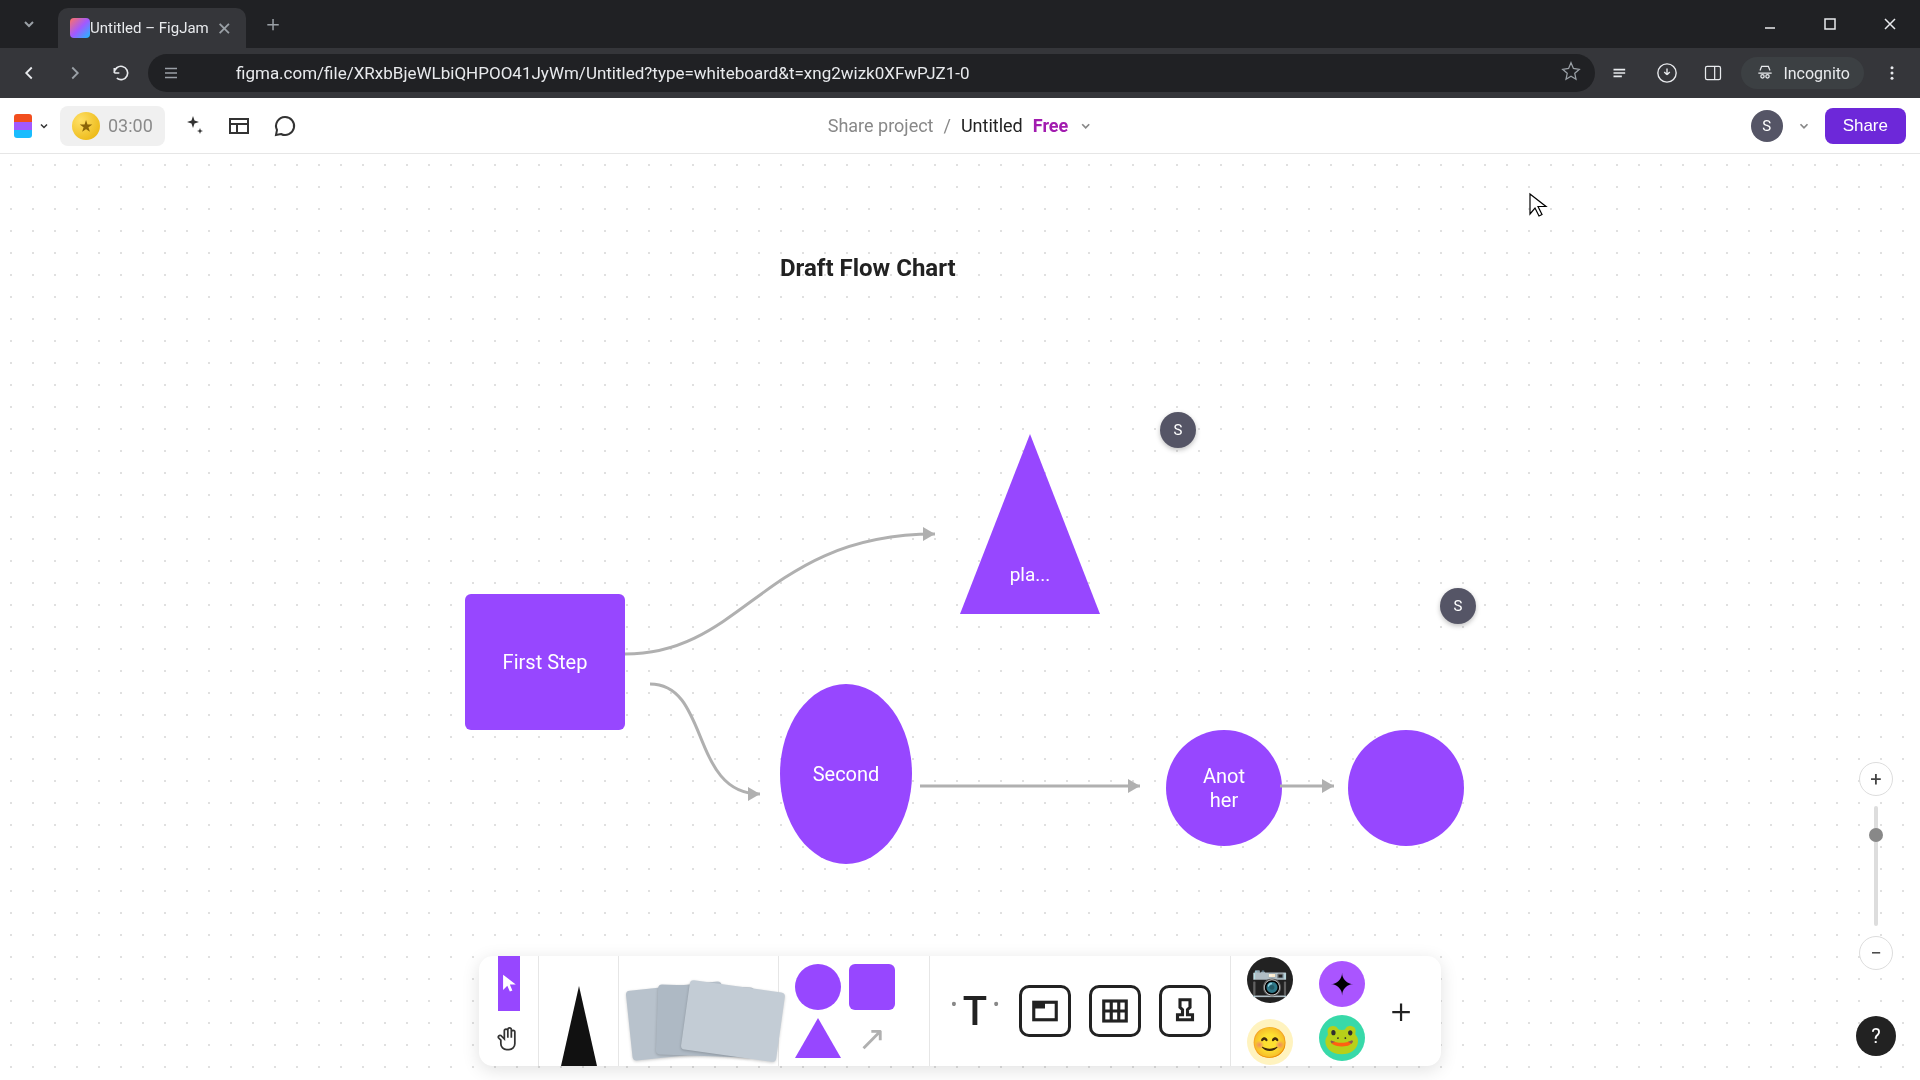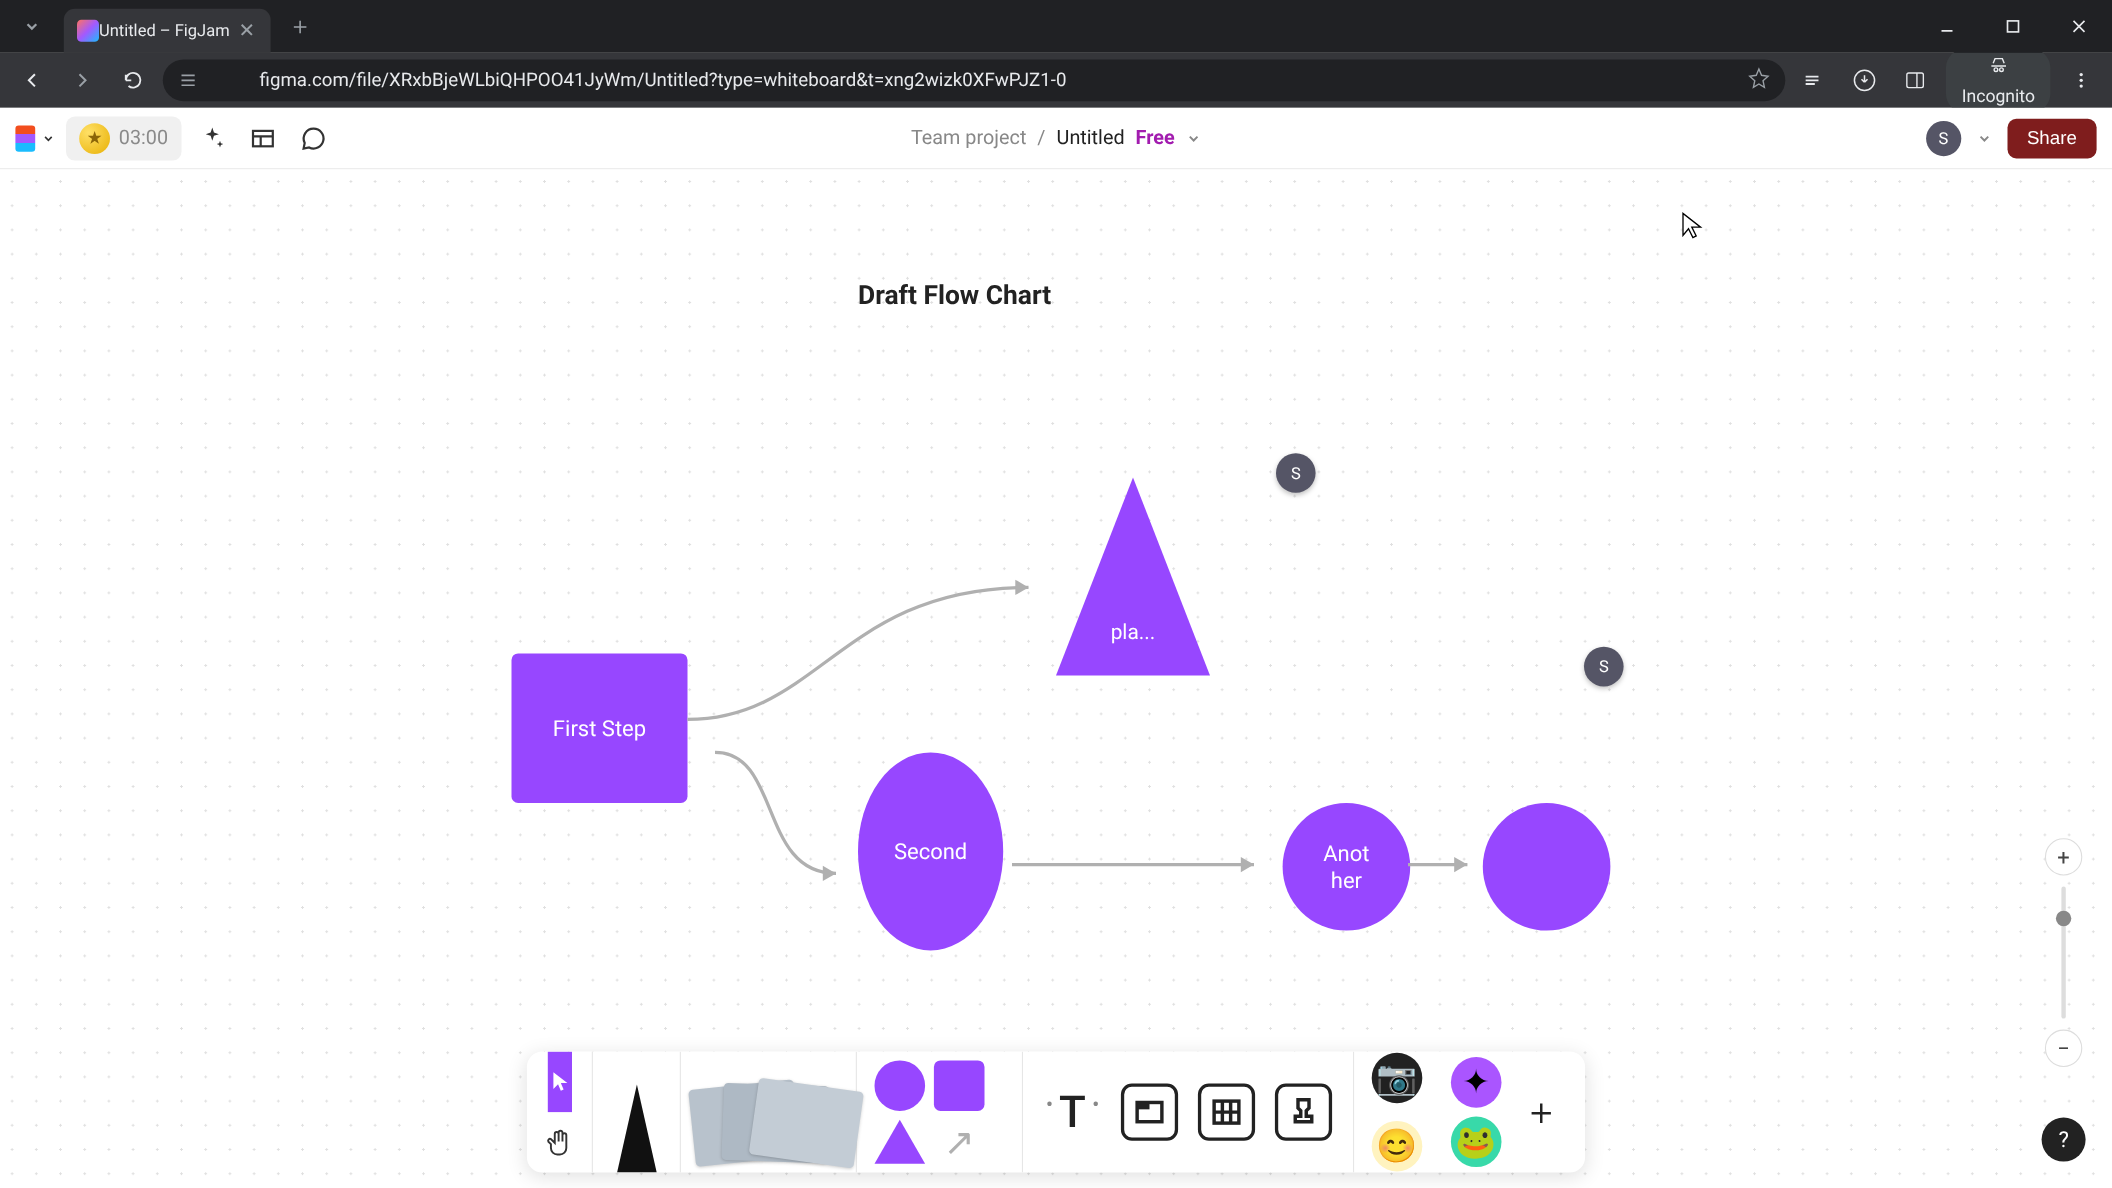--- a/index.html
+++ b/index.html
@@ -15,38 +15,38 @@
   .win-controls { position:absolute; right:0; top:0; height:48px; display:flex; }
   .win-btn { width:60px; height:48px; display:flex; align-items:center; justify-content:center; color:#e8eaed; }
 
   .addrbar { height: 50px; background:#35363a; display:flex; align-items:center; padding:0 10px; gap:8px; }
   .nav-btn { width:38px; height:38px; display:flex; align-items:center; justify-content:center; color:#9aa0a6; border-radius:50%; }
   .nav-btn.enabled { color:#e8eaed; }
   .url-field { flex:1; height:38px; background:#202124; border-radius:19px; display:flex; align-items:center; padding:0 14px; color:#9aa0a6; font-size:17px; gap:12px; }
   .url-text { color:#e8eaed;margin-left:44px; }
   .addr-right { display:flex; align-items:center; gap:10px; color:#e8eaed; }
   .addr-icon { width:36px; height:36px; display:flex; align-items:center; justify-content:center; }
-  .incog { display:flex; align-items:center; gap:8px; background:#3c4043; padding:6px 14px; border-radius:18px; font-size:16px;flex-direction:column; }
+  .incog { display:flex; align-items:center; gap:8px; background:#3c4043; padding:6px 14px; border-radius:18px; font-size:16px; }
 
   
   .appbar { position:absolute; left:0; right:0; top:98px; height:56px; background:#fff; border-bottom:1px solid #e6e6e6; display:flex; align-items:center; padding:0 14px; }
   .appbar-left { display:flex; align-items:center; gap:10px; }
   .figma-menu { display:flex; align-items:center; gap:6px; color:#333; }
   .fig-logo { width:18px; height:24px; background: linear-gradient(#f24e1e 0 33%, #a259ff 33% 66%, #1abcfe 66% 100%); border-radius:3px; display:inline-block; }
   .chip { display:flex; align-items:center; gap:8px; background:#f0f0f0; border-radius:8px; padding:6px 12px; color:#8a8a8a; font-size:18px; }
   .chip .avatar-dot { width:28px; height:28px; border-radius:50%; background:radial-gradient(circle at 30% 30%, #ffe066, #e8b004); display:flex; align-items:center; justify-content:center; color:#8b6508; font-size:14px; font-weight:bold; }
   .tool-icon { width:36px; height:36px; display:flex; align-items:center; justify-content:center; color:#333; }
   .appbar-center { position:absolute; left:50%; transform:translateX(-50%); display:flex; align-items:center; gap:10px; font-size:18px; }
   .team-name { color:#888; }
   .sep { color:#888; }
   .file-name { color:#222; }
   .plan-badge { color:#a21caf; font-weight:700; }
   .appbar-right { margin-left:auto; display:flex; align-items:center; gap:14px; }
   .avatar-s { width:32px; height:32px; border-radius:50%; background:#556; color:#fff; display:flex; align-items:center; justify-content:center; font-size:15px; }
-  .share-btn { background:#7f1d1d; color:#fff; border:none; font-size:17px; font-weight:500; padding:8px 18px; border-radius:8px; }
+  .share-btn { background:#6d28d9; color:#fff; border:none; font-size:17px; font-weight:500; padding:8px 18px; border-radius:8px; }
 
   
   .canvas { position:absolute; left:0; right:0; top:154px; bottom:0; background:#fff;
     background-image: radial-gradient(#e0e0e0 1px, transparent 1px);
     background-size: 22px 22px;
   }
   .canvas-title { position:absolute; left:780px; top:56px; font-size:24px; font-weight:700; color:#222;margin-top:44px; }
 
   .shape { position:absolute; background:#9747ff; color:#fff; display:flex; align-items:center; justify-content:center; font-size:20px; text-align:center; line-height:1.2; }
   .rect { border-radius:6px; }
@@ -225,21 +225,21 @@
           <line x1="10" y1="10" x2="10" y2="19" stroke="#333" stroke-width="2"></line>
         </svg>
       </div>
     <div class="tool-icon">
         <svg width="24" height="24" viewBox="0 0 24 24">
           <path d="M12 3a9 9 0 00-8 13l-1 5 5-1a9 9 0 104-17z" stroke="#333" fill="none" stroke-width="2"></path>
         </svg>
       </div>
   </div>
   <div class="appbar-center">
-    <span class="team-name">Team project</span>
+    <span class="team-name">Share project</span>
     <span class="sep">/</span>
     <span class="file-name">Untitled</span>
     <span class="plan-badge">Free</span>
     <svg width="14" height="14" viewBox="0 0 16 16">
         <path d="M4 6l4 4 4-4" stroke="#888" stroke-width="2" fill="none"></path>
       </svg>
   </div>
   <div class="appbar-right">
     <div class="avatar-s">
         <span>S</span>

